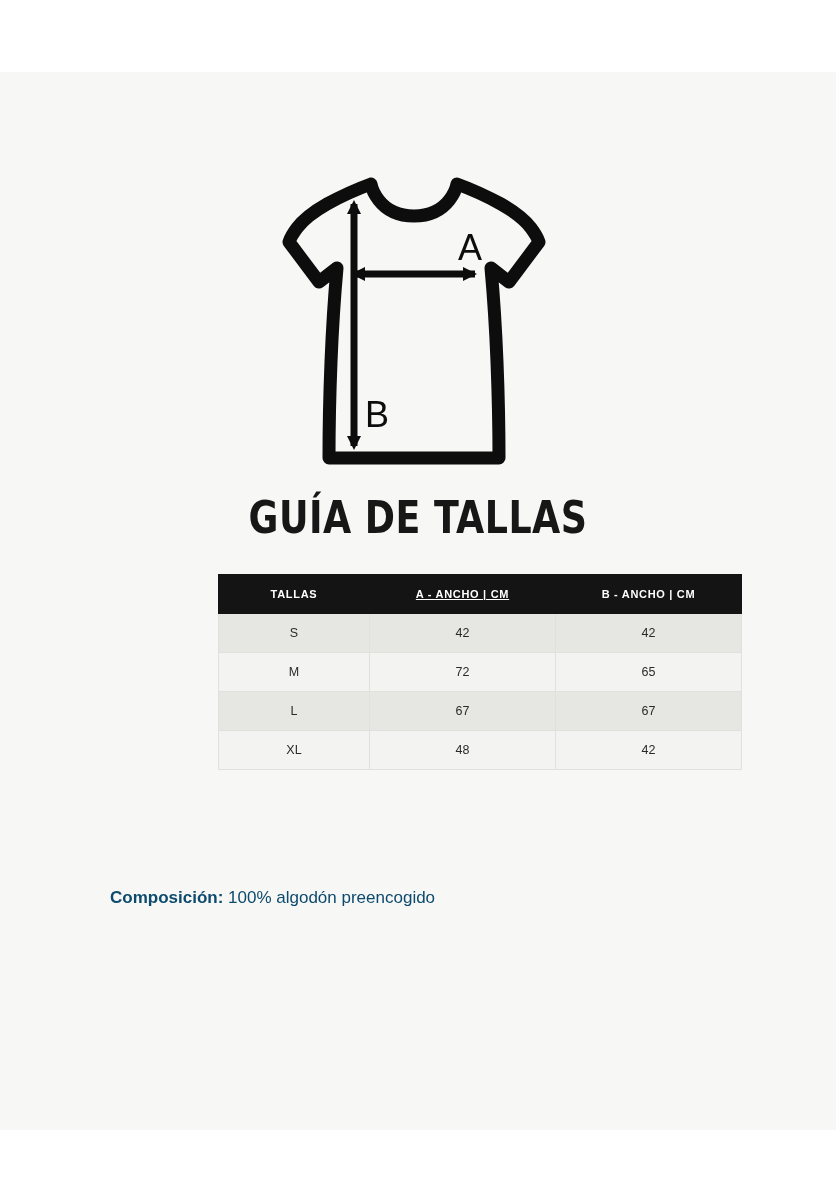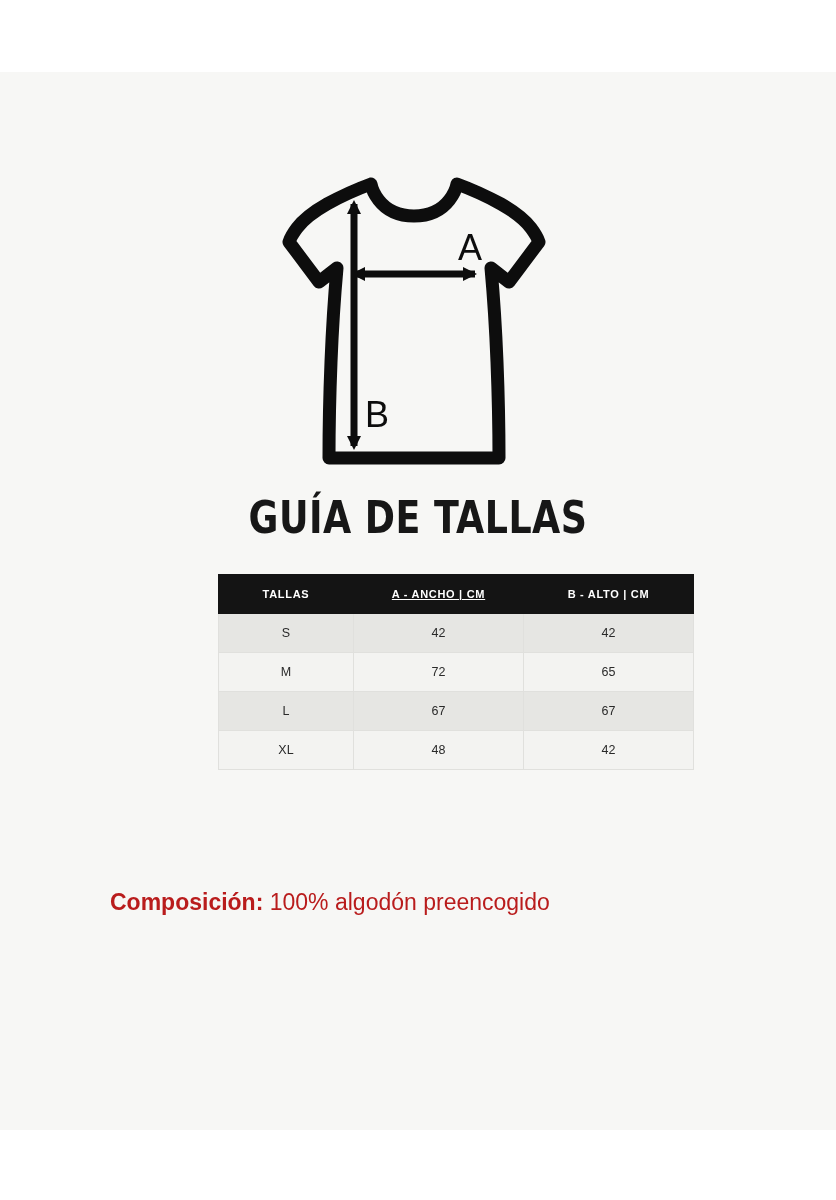--- a/index.html
+++ b/index.html
@@ -62,21 +62,21 @@
     border-collapse: collapse;
     width: 400px;
     table-layout: fixed;
   }
   table.size-table th {
     background: #141414;
     color: #ffffff;
     font-size: 11px;
     font-weight: bold;
     letter-spacing: 0.7px;
-    padding: 13px 12px;
+    padding: 13px 20px;
     text-align: center;
     border: 1px solid #141414;
   }
   table.size-table td {
     font-size: 12.5px;
     color: #2a2a2a;
     text-align: center;
     padding: 12px 4px;
     border: 1px solid #e0e0dd;
   }
@@ -88,23 +88,23 @@
   }
   .col-0 { width: 110px; }
   .col-1 { width: 145px; text-decoration: underline; }
   .col-2 { width: 145px; }
 
   .desc {
     position: absolute;
     left: 110px;
     top: 815px;
     width: 640px;
-    font-size: 23px;
+    font-size: 17px;
     line-height: 1.35;
-    color: #b91c1c;
+    color: #0c4a6e;
   }
   .desc p {
     margin: 0 0 2px 0;
   }
   .desc .lbl {
     font-weight: bold;
   }
   .shirt-svg {
     display: block;
   }
@@ -152,21 +152,21 @@
     </div>
 
     <div class="title">GUÍA DE TALLAS</div>
 
     <div class="table-wrap">
       <table class="size-table">
         <thead>
           <tr>
             <th class="col-0">TALLAS</th>
             <th class="col-1">A - ANCHO | CM</th>
-            <th class="col-2">B - ALTO | CM</th>
+            <th class="col-2">B - ANCHO | CM</th>
           </tr>
         </thead>
         <tbody>
           <tr>
             <td>S</td>
             <td>42</td>
             <td>42</td>
           </tr>
           <tr>
             <td>M</td>

